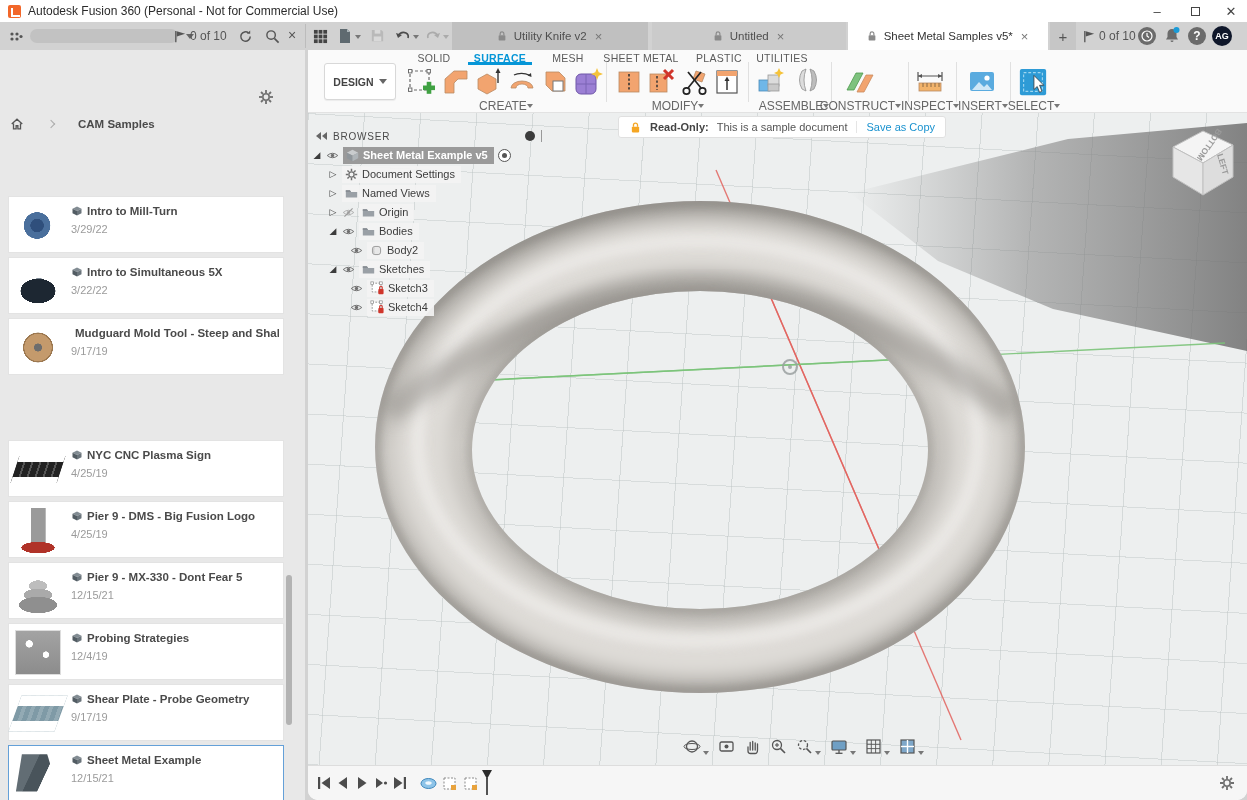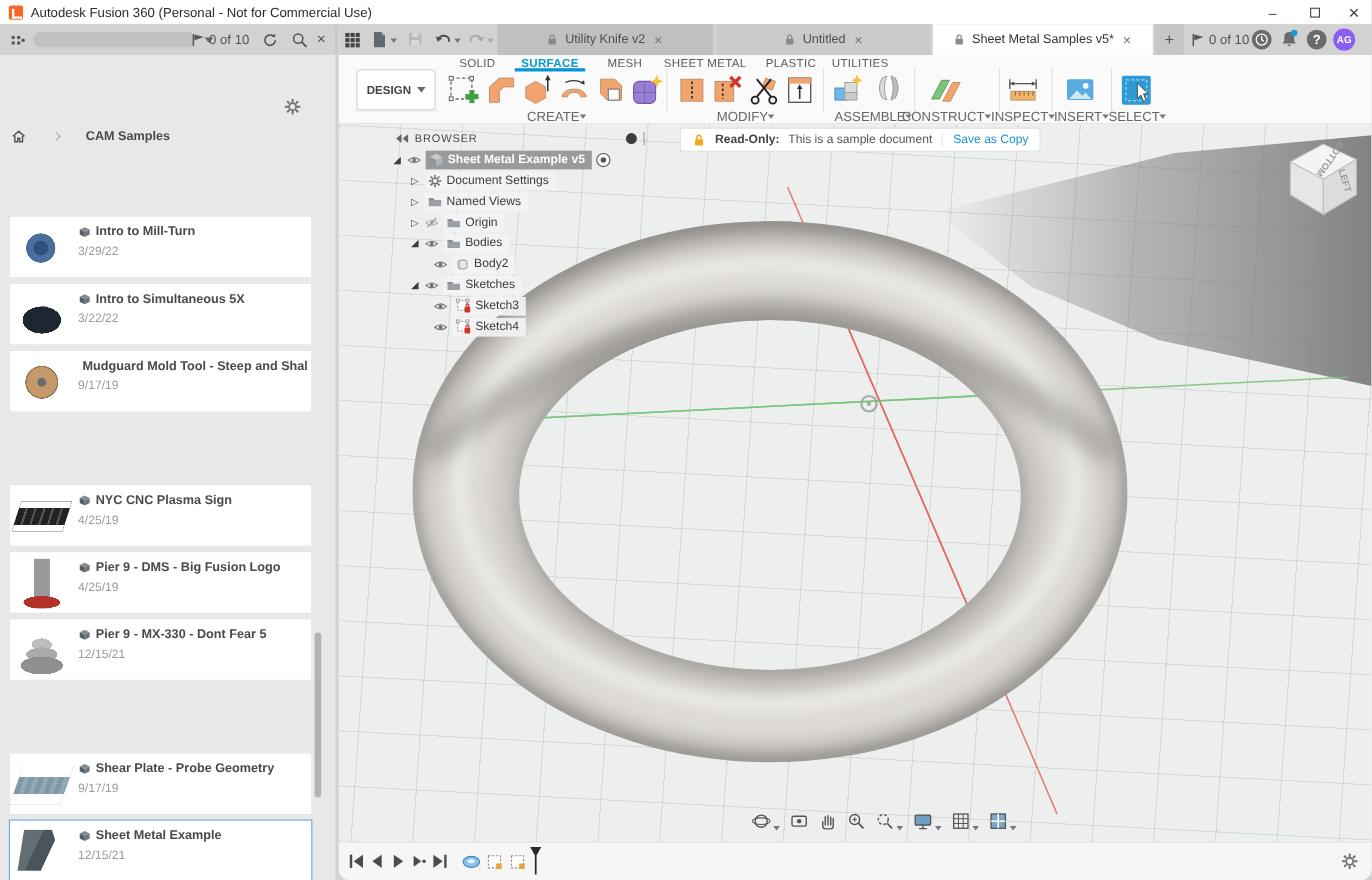--- a/index.html
+++ b/index.html
@@ -63,21 +63,21 @@
   .gsep { position:absolute; top:12px; width:1px; height:40px; background:#e0e0e0; }
 
   
   #viewport { position:absolute; left:0; top:63px; width:939px; height:652px; background:#edefef;
     background-image:
       repeating-linear-gradient(94deg, rgba(183,191,191,.45) 0px, rgba(183,191,191,.45) 1px, transparent 1px, transparent 56px),
       repeating-linear-gradient(3deg, rgba(183,191,191,.40) 0px, rgba(183,191,191,.40) 1px, transparent 1px, transparent 50px);
   }
 
   
-  #browser { position:absolute; left:4px; top:4px; width:234px;margin-left:44px; }
+  #browser { position:absolute; left:4px; top:14px; width:234px; }
   #browser .bhead { display:flex; align-items:center; gap:6px; height:18px; padding:0 4px; }
   #browser .bhead .btitle { font-size:10px; letter-spacing:.8px; color:#4a4a4a; }
   .tri-l { width:0; height:0; border-top:4px solid transparent; border-bottom:4px solid transparent; border-right:5px solid #666; display:inline-block; }
   .tree-row { display:flex; align-items:center; height:18px; gap:4px; margin-top:1px; }
   .tree-chip { display:inline-flex; align-items:center; gap:4px; background:rgba(243,243,243,.92); padding:0 6px 0 3px; height:17px; font-size:11px; color:#3c3c3c; }
   .tree-chip.root { background:#9a9a9a; color:#fff; }
   .texp { font-size:9px; color:#3c3c3c; width:10px; text-align:center; }
   .ind1 { margin-left:16px; } .ind2 { margin-left:38px; }
 
   
@@ -270,21 +270,21 @@
       </svg>
   </div>
   <div class="abs" style="left:1163px;top:4px">
     <svg width="18" height="19" viewBox="0 0 18 19">
         <path d="M9 3 a4.5 4.5 0 0 1 4.5 4.5 V11 l1.5 2.5 H3 L4.5 11 V7.5 A4.5 4.5 0 0 1 9 3 Z" fill="#6b6b6b"></path>
         <path d="M7.5 14.5 a1.5 1.5 0 0 0 3 0" fill="#6b6b6b"></path>
         <circle cx="13.5" cy="4" r="3" fill="#1a9bd7"></circle>
       </svg>
   </div>
   <div class="round-ic abs" style="left:1188px;top:5px;width:18px;height:18px;background:#6b6b6b;color:#fff;font-size:12px;font-weight:bold">?</div>
-  <div class="round-ic abs" style="left:1212px;top:4px;width:20px;height:20px;background:#8b5cf6;color:#fff;font-size:9px;font-weight:bold">AG</div>
+  <div class="round-ic abs" style="left:1212px;top:4px;width:20px;height:20px;background:#0f172a;color:#fff;font-size:9px;font-weight:bold">AG</div>
 </div>
 
 <div id="leftpanel" class="abs">
   <svg class="abs" style="left:258px;top:39px" width="16" height="16">
       <use href="#i-gear"></use>
     </svg>
   <div class="abs" style="left:10px;top:67px;display:flex;align-items:center;gap:24px">
     <svg width="14" height="14">
         <use href="#i-home"></use>
       </svg>
@@ -344,20 +344,30 @@
     </div>
   <div class="pitem" style="top:512px">
       <div class="pthumb thumb8"></div>
       <div class="pt-name">
         <svg width="12" height="12">
           <use href="#i-cube-dark"></use>
         </svg>
         <span>Pier 9 - MX-330 - Dont Fear 5</span>
       </div>
       <div class="pt-date">12/15/21</div>
+    </div>
+  <div class="pitem" style="top:573px">
+      <div class="pthumb thumb9"></div>
+      <div class="pt-name">
+        <svg width="12" height="12">
+          <use href="#i-cube-dark"></use>
+        </svg>
+        <span>Probing Strategies</span>
+      </div>
+      <div class="pt-date">12/4/19</div>
     </div>
   <div class="pitem" style="top:634px">
       <div class="pthumb thumb10"></div>
       <div class="pt-name">
         <svg width="12" height="12">
           <use href="#i-cube-dark"></use>
         </svg>
         <span>Shear Plate - Probe Geometry</span>
       </div>
       <div class="pt-date">9/17/19</div>

